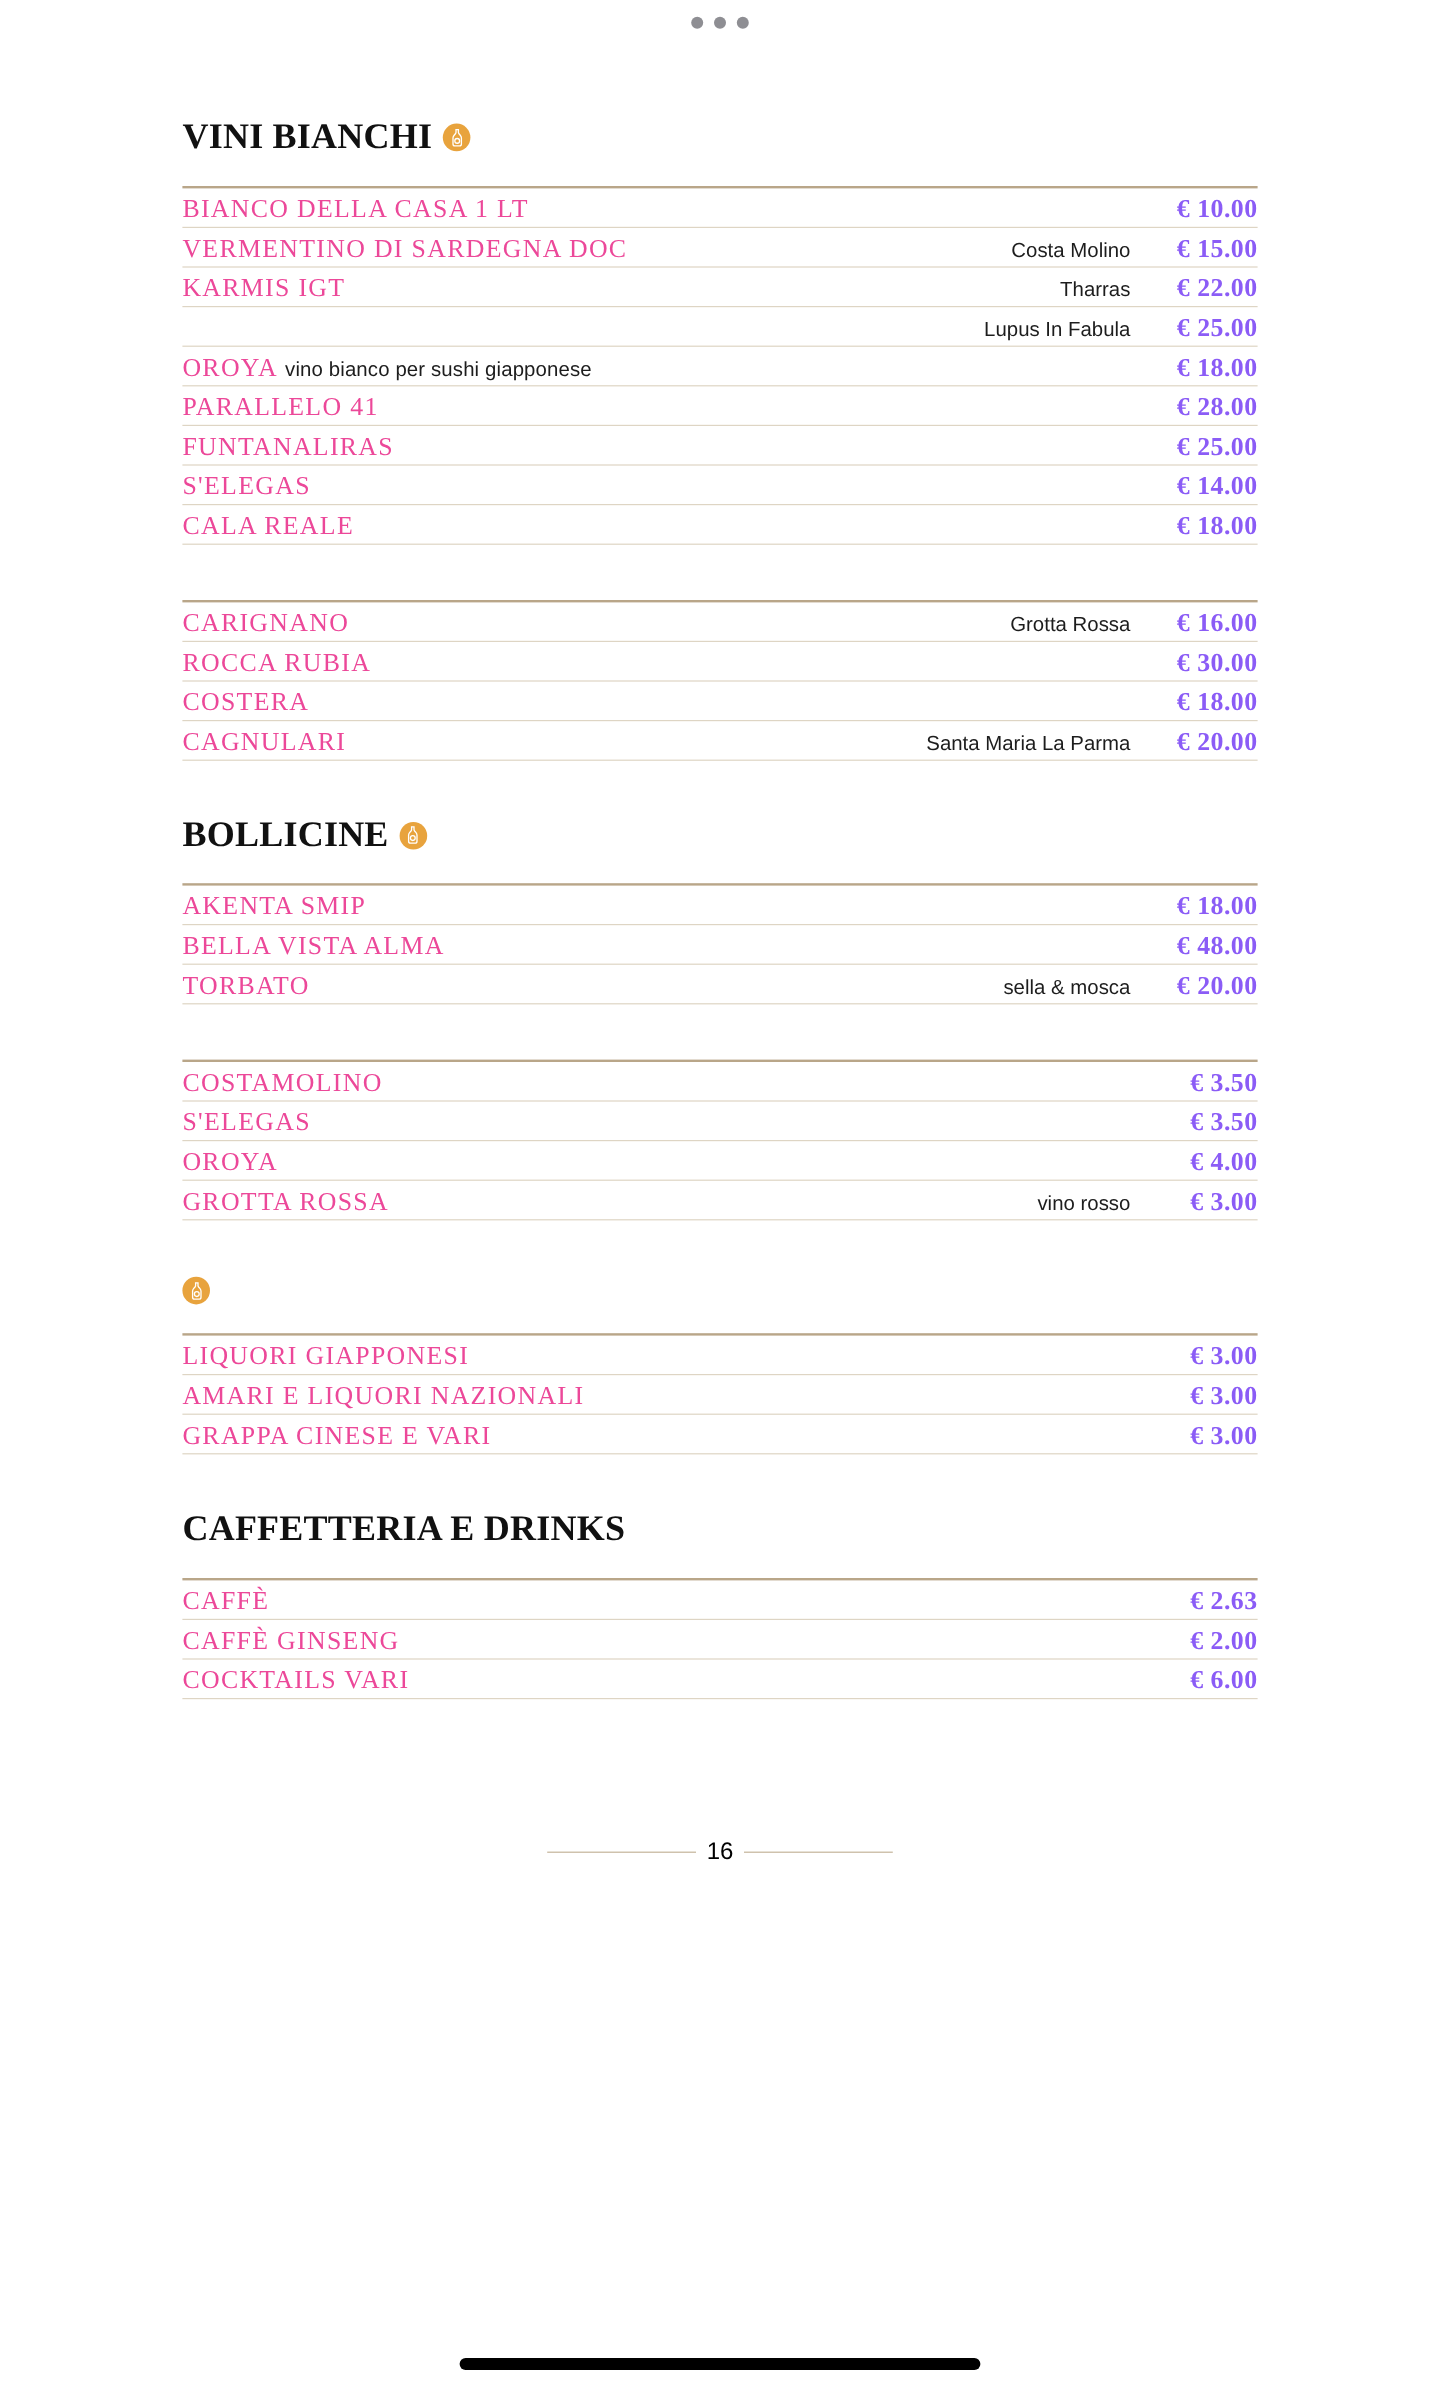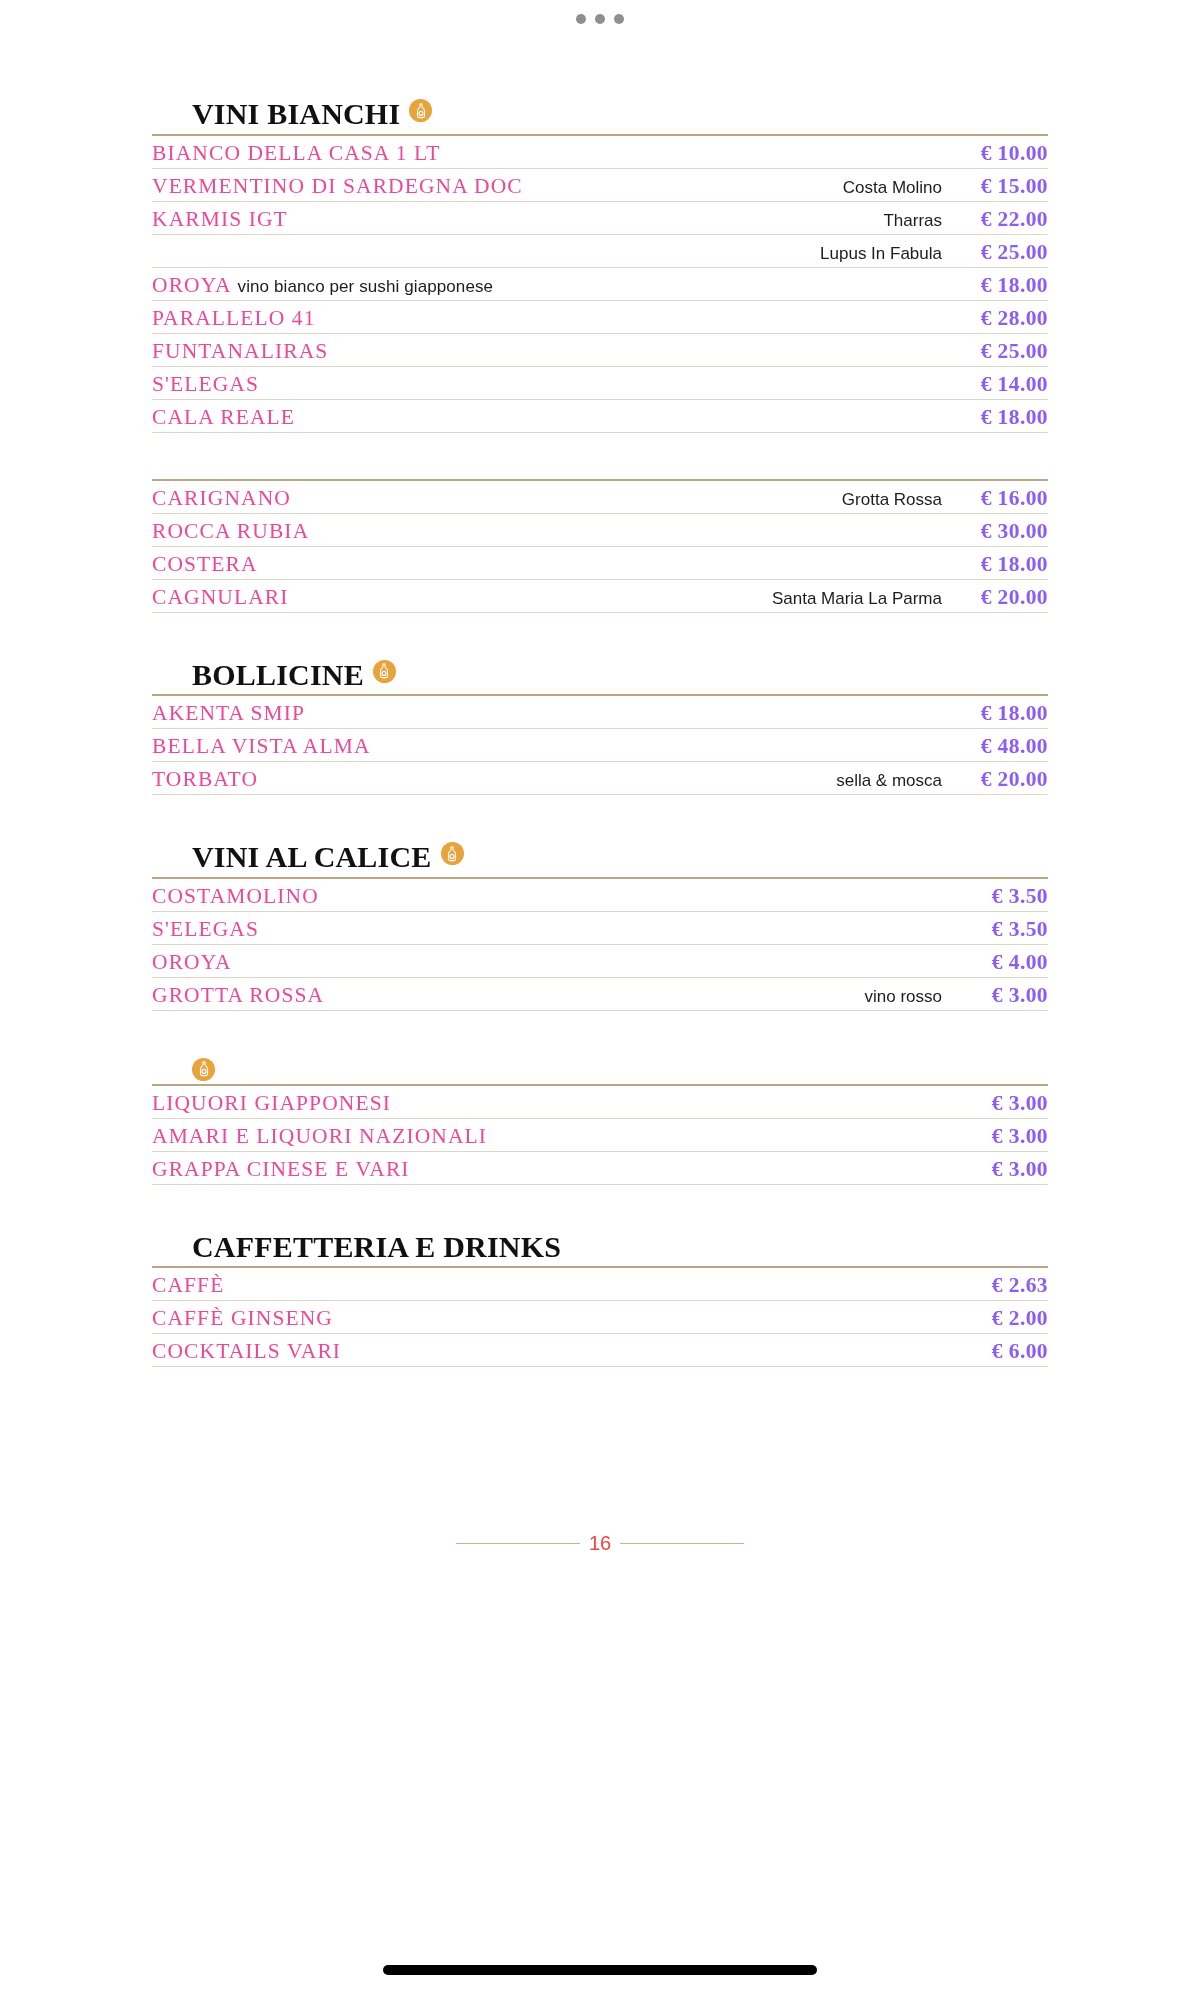--- a/index.html
+++ b/index.html
@@ -51,24 +51,23 @@
   }
 
   
   .section {
     margin-bottom: 46px;
   }
   .section:last-of-type { margin-bottom: 0; }
 
   .section-header {
     display: flex;
-    align-items: flex-start;
+    align-items: center;
     gap: 9px;
-    padding-bottom: 4px;
-    margin-left: 40px;
+    padding-bottom: 25px;
   }
 
   .section-title {
     font-family: "Liberation Serif", serif;
     font-weight: bold;
     font-size: 30px;
     letter-spacing: 0.2px;
     color: #111111;
     line-height: 1.05;
     white-space: nowrap;
@@ -163,21 +162,21 @@
     justify-content: center;
   }
   .footer-rule {
     width: 124px;
     height: 1px;
     background: #c4b49a;
   }
   .page-number {
     font-family: "Liberation Sans", sans-serif;
     font-size: 20px;
-    color: #ef4444;
+    color: #000000;
     padding: 0 9px;
     line-height: 1;
   }
 
   
   .home-indicator-area {
     position: absolute;
     left: 0;
     bottom: 0;
     width: 1200px;
@@ -318,29 +317,20 @@
           </div>
           <div class="row">
             <span class="row-name">TORBATO</span>
             <span class="row-spacer"></span>
             <span class="row-producer">sella &amp; mosca</span>
             <span class="row-price">€ 20.00</span>
           </div>
         </div>
       </div>
       <div class="section">
-        <div class="section-header">
-          <span class="section-title">VINI AL CALICE</span>
-          <span class="cat-icon">
-            <svg width="14" height="16" viewBox="0 0 14 16" aria-hidden="true">
-              <path d="M6 1h2v2.2c0 .5.2.9.5 1.3l1.2 1.4c.5.6.8 1.4.8 2.2V13a1.6 1.6 0 0 1-1.6 1.6H5.1A1.6 1.6 0 0 1 3.5 13V8.1c0-.8.3-1.6.8-2.2l1.2-1.4c.3-.4.5-.8.5-1.3V1z" fill="none" stroke="#ffffff" stroke-width="1.1"></path>
-              <circle cx="7" cy="10.4" r="2" fill="none" stroke="#ffffff" stroke-width="1.1"></circle>
-            </svg>
-          </span>
-        </div>
         <div class="section-rule"></div>
         <div class="rows">
           <div class="row">
             <span class="row-name">COSTAMOLINO</span>
             <span class="row-spacer"></span>
             <span class="row-price">€ 3.50</span>
           </div>
           <div class="row">
             <span class="row-name">S'ELEGAS</span>
             <span class="row-spacer"></span>

